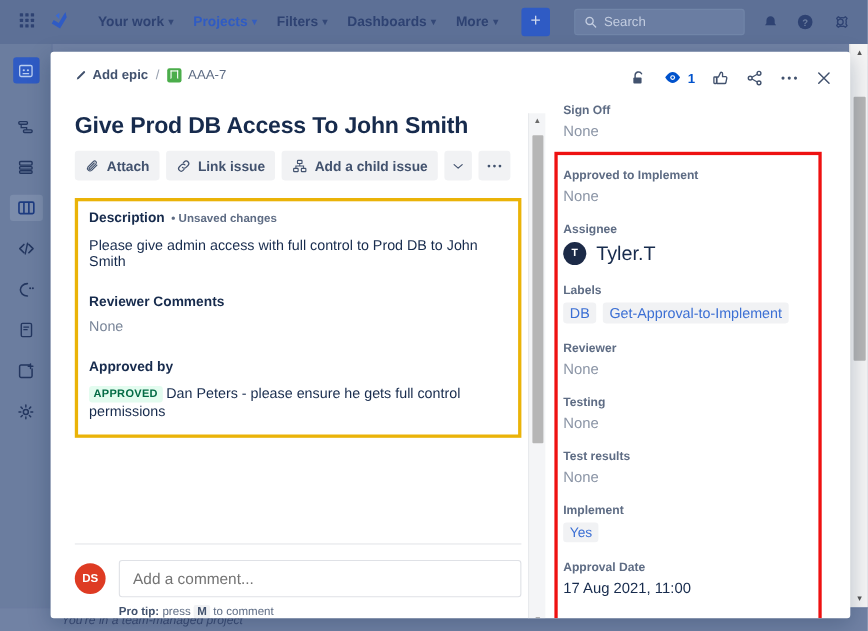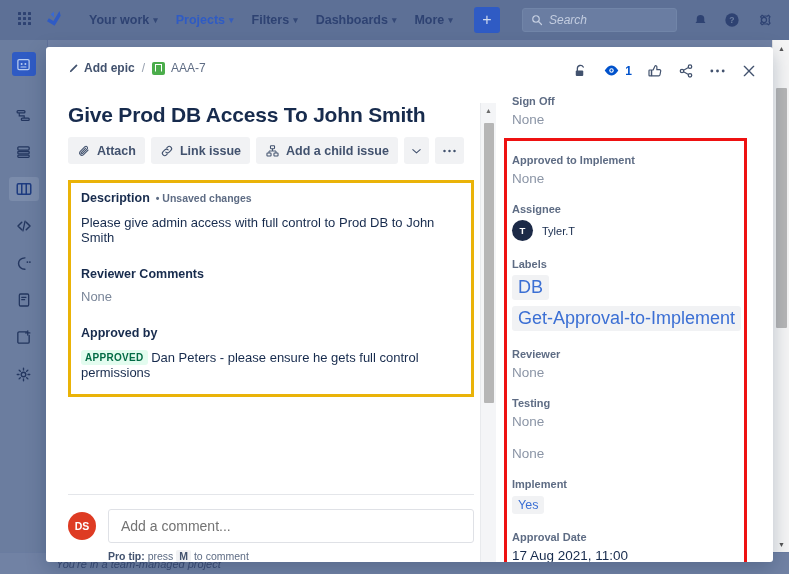--- a/index.html
+++ b/index.html
@@ -41,21 +41,21 @@
   }
   .chev { font-size: 9px; opacity: .85; }
   .create-btn {
     width: 26px; height: 26px; background: #2f5bc4; color: #cfd9ee;
     border-radius: 3px; display:flex; align-items:center; justify-content:center;
     font-size: 16px; margin-left: 12px; cursor: pointer; font-weight: 400;
   }
   .nav-right { margin-left: auto; display: flex; align-items: center; gap: 14px; padding-right: 6px;}
   .searchbox {
     width: 155px; height: 24px; border: 1px solid #7185a8; border-radius: 3px;
-    background: #6a7da2; display: flex; align-items: center; gap: 6px; padding: 4px 8px; font-style: italic;
+    background: #6a7da2; display: flex; align-items: center; gap: 6px; padding: 4px 8px;
   }
   .searchbox .ph { color: #c3cde0; font-size: 12px; }
   .nav-icon { width: 18px; height: 18px; color: #2e4272; display:flex; align-items:center; justify-content:center; cursor: pointer;}
 
   .leftrail {
     position: absolute; left: 0; top: 40px; width: 48px; bottom: 0;
     background: #6b7d9f; border-right: 1px solid #60729a;
     display: flex; flex-direction: column; align-items: center; padding-top: 12px; gap: 13px;
   }
   .rail-project {
@@ -160,31 +160,31 @@
     background: #f4f5f7; border-left: 1px solid #e8eaed;
   }
   .sb-arrow { height: 14px; display:flex; align-items:center; justify-content:center; color:#6b6b6b; font-size:7px;}
   .inner-thumb { position: absolute; left: 3px; width: 10px; top: 20px; height: 280px;
     background: #b6b6b6; border-radius: 1px; }
 
   
   .right-col { flex: 1; position: relative; overflow: hidden; padding: 0 0 0 16px;}
   .rc-inner { padding-right: 14px; }
   .sf-label { font-size: 11px; color: #5e6c84; font-weight: 700; margin-bottom: 5px;}
-  .sf-val { font-size: 11px; color: #172b4d; }
+  .sf-val { font-size: 18px; color: #172b4d; }
   .sf-none { font-size: 13.5px; color: #8b95a6; }
   .sf { margin-bottom: 17px; }
   .assignee-row { display: flex; align-items: center; gap: 9px; }
   .avatar-t {
     width: 21px; height: 21px; border-radius: 50%; background: #1c2a47; color:#fff;
     font-size: 9.5px; font-weight: 700; display: flex; align-items:center; justify-content:center;
   }
   .labels-row { display: flex; gap: 6px; flex-wrap: wrap; }
   .label-chip {
-    background: #f1f2f4; color: #3b6fd4; font-size: 18px;
+    background: #f1f2f4; color: #3b6fd4; font-size: 13px;
     padding: 2px 6px; border-radius: 3px; cursor: pointer;
   }
   .yes-chip { background: #f1f2f4; color: #3b6fd4; font-size: 12.5px; padding: 2px 6px; border-radius: 3px; display:inline-block;}
   .sf-date { font-size: 13.5px; color: #172b4d; }
 
   .side-annot {
     position: absolute; left: 8px; top: 43px; right: 26px; bottom: -6px;
     border: 3px solid #ee1111; pointer-events: none;
   }
 
@@ -541,20 +541,21 @@
             <div class="sf-label">Reviewer</div>
             <div class="sf-none">None</div>
           </div>
 
           <div class="sf">
             <div class="sf-label">Testing</div>
             <div class="sf-none">None</div>
           </div>
 
           <div class="sf">
+            <div class="sf-label">Test results</div>
             <div class="sf-none">None</div>
           </div>
 
           <div class="sf">
             <div class="sf-label">Implement</div>
             <div class="yes-chip">Yes</div>
           </div>
 
           <div class="sf">
             <div class="sf-label">Approval Date</div>

